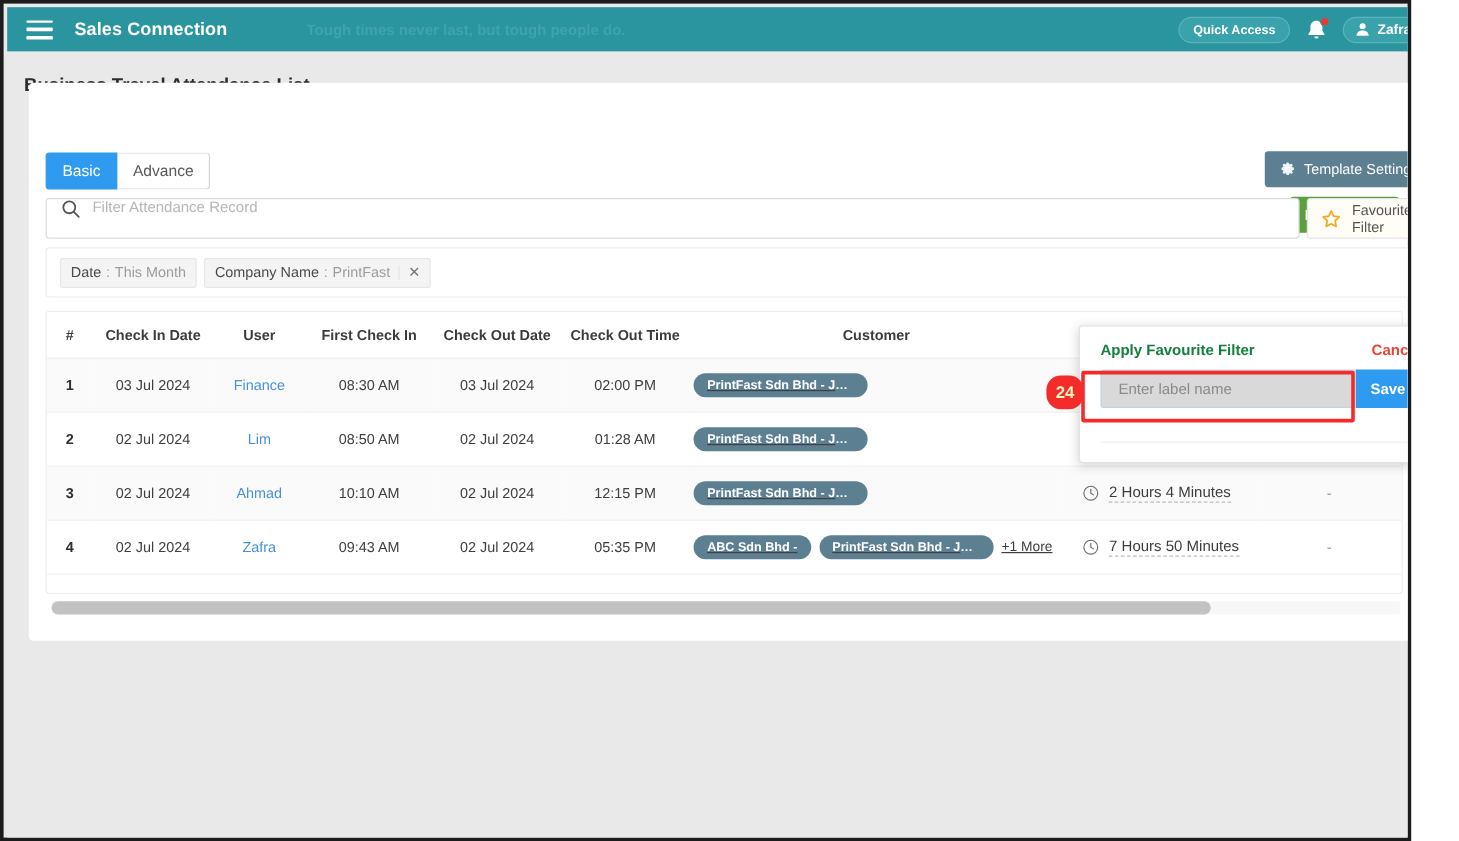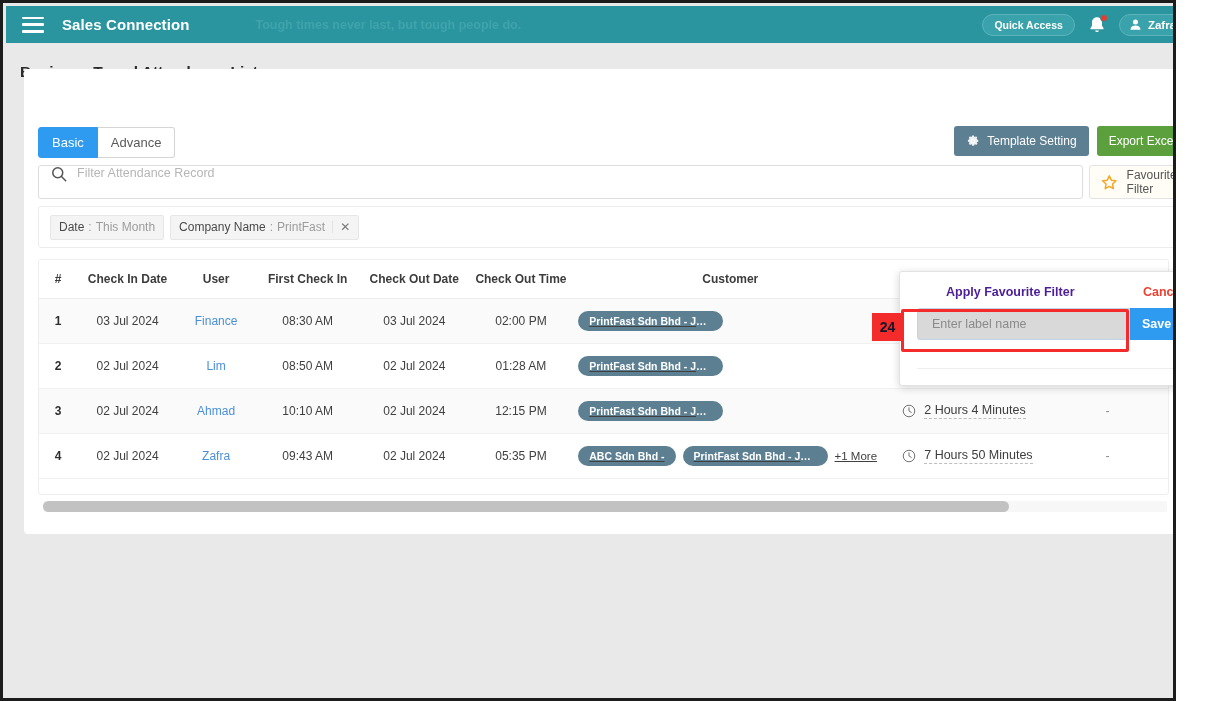--- a/index.html
+++ b/index.html
@@ -92,21 +92,21 @@
     border-radius: 3px 0 0 3px;
   }
   .tab.inactive {
     background: #ffffff; color: #5a5a5a; border-left: none;
     border-radius: 0 3px 3px 0;
   }
 
   
   .actions {
     position: absolute; right: 14px; top: 57px;
-    display: flex; gap: 8px; align-items: center;
+    display: flex; gap: 8px; align-items: center; flex-direction: column;
   }
   .btn {
     font-size: 12px; color: #ffffff; border-radius: 3px;
     padding: 8px 12px; cursor: pointer; white-space: nowrap;
     display: flex; align-items: center; gap: 7px; border: none;
     font-family: "Liberation Sans", sans-serif;
   }
   .btn-template { background: #5d7f92; }
   .btn-green { background: #5ca03e; }
   .gear { width: 14px; height: 14px; display: block; }
@@ -208,21 +208,21 @@
     position: absolute; left: 893px; top: 228px;
     width: 302px; height: 115px;
     background: #ffffff; border: 1px solid #e2e2e2; border-radius: 3px;
     box-shadow: 0 2px 9px rgba(0,0,0,.17);
     z-index: 40;
   }
   .pop-head {
     display: flex; align-items: center; justify-content: space-between;
     padding: 13px 16px 0 17px;
   }
-  .pop-title { font-size: 12.5px; font-weight: bold; color: #4c1d95; margin-left: 29px; }
+  .pop-title { font-size: 12.5px; font-weight: bold; color: #15803d; }
   .pop-cancel { font-size: 12.5px; font-weight: bold; color: #ea4335; cursor: pointer; }
   .pop-row {
     display: flex; align-items: center; padding: 9px 0 0 17px; gap: 0;
   }
   .pop-input {
     width: 213px; height: 32px;
     background: #d9d9d9; border: 1px solid #bfd4e8; border-radius: 3px 0 0 3px;
     font-size: 12.5px; color: #333; padding-left: 14px; outline: none;
     font-family: "Liberation Sans", sans-serif;
   }
@@ -241,24 +241,25 @@
   
   .hl-box {
     position: absolute; left: 895px; top: 266px;
     width: 228px; height: 43px;
     border: 3px solid #f42b2b; border-radius: 2px;
     z-index: 55; pointer-events: none;
   }
   .num-badge {
     position: absolute; left: 866px; top: 270px;
     width: 31px; height: 28px;
-    background: #f42b2b; color: #0f172a;
+    background: #f42b2b; color: #fef9c3;
     font-size: 14px; font-weight: bold;
     display: flex; align-items: center; justify-content: center;
     z-index: 60;
+    border-radius: 12px;
   }
 </style>
 </head>
 <body>
 
 <div class="frame">
 
   <div class="topbar">
     <div class="hamburger">
       <i></i>

